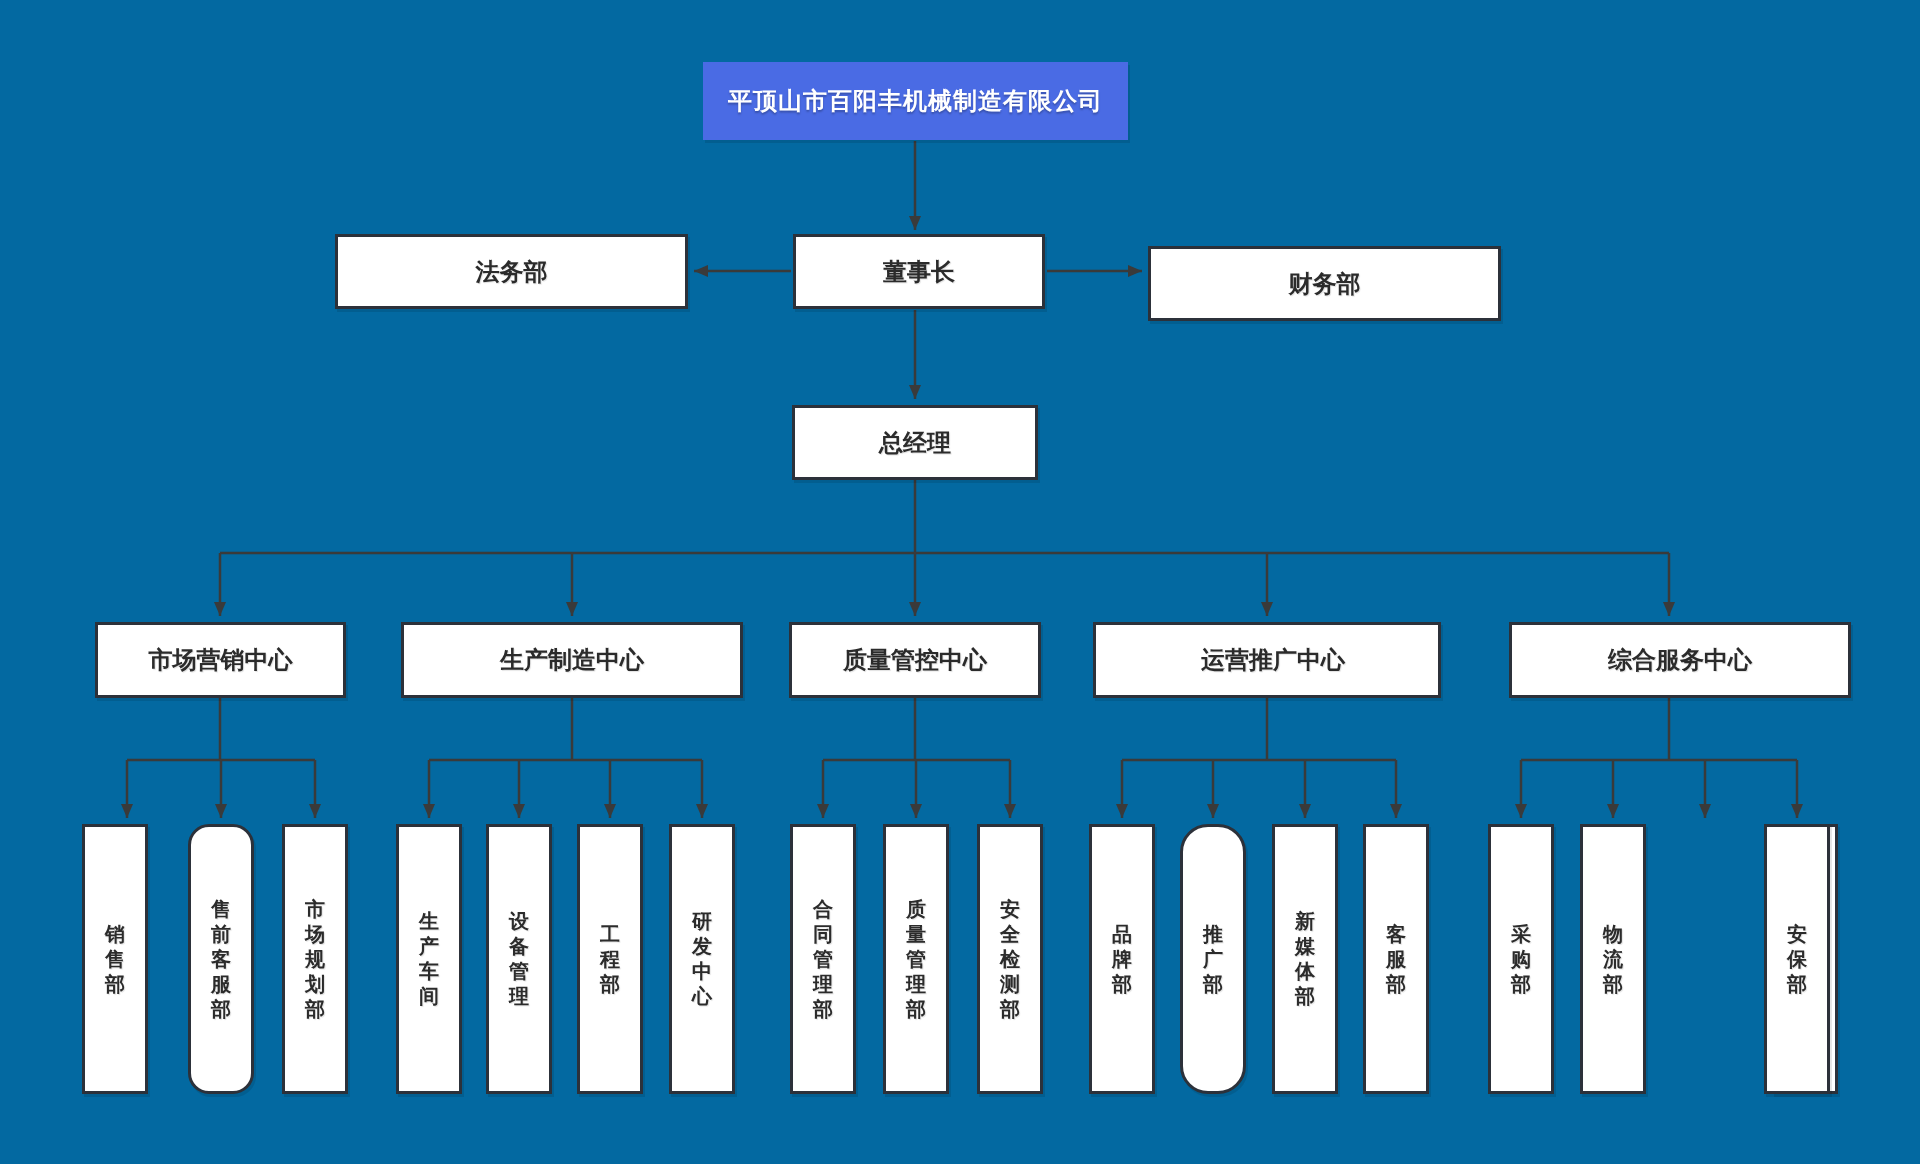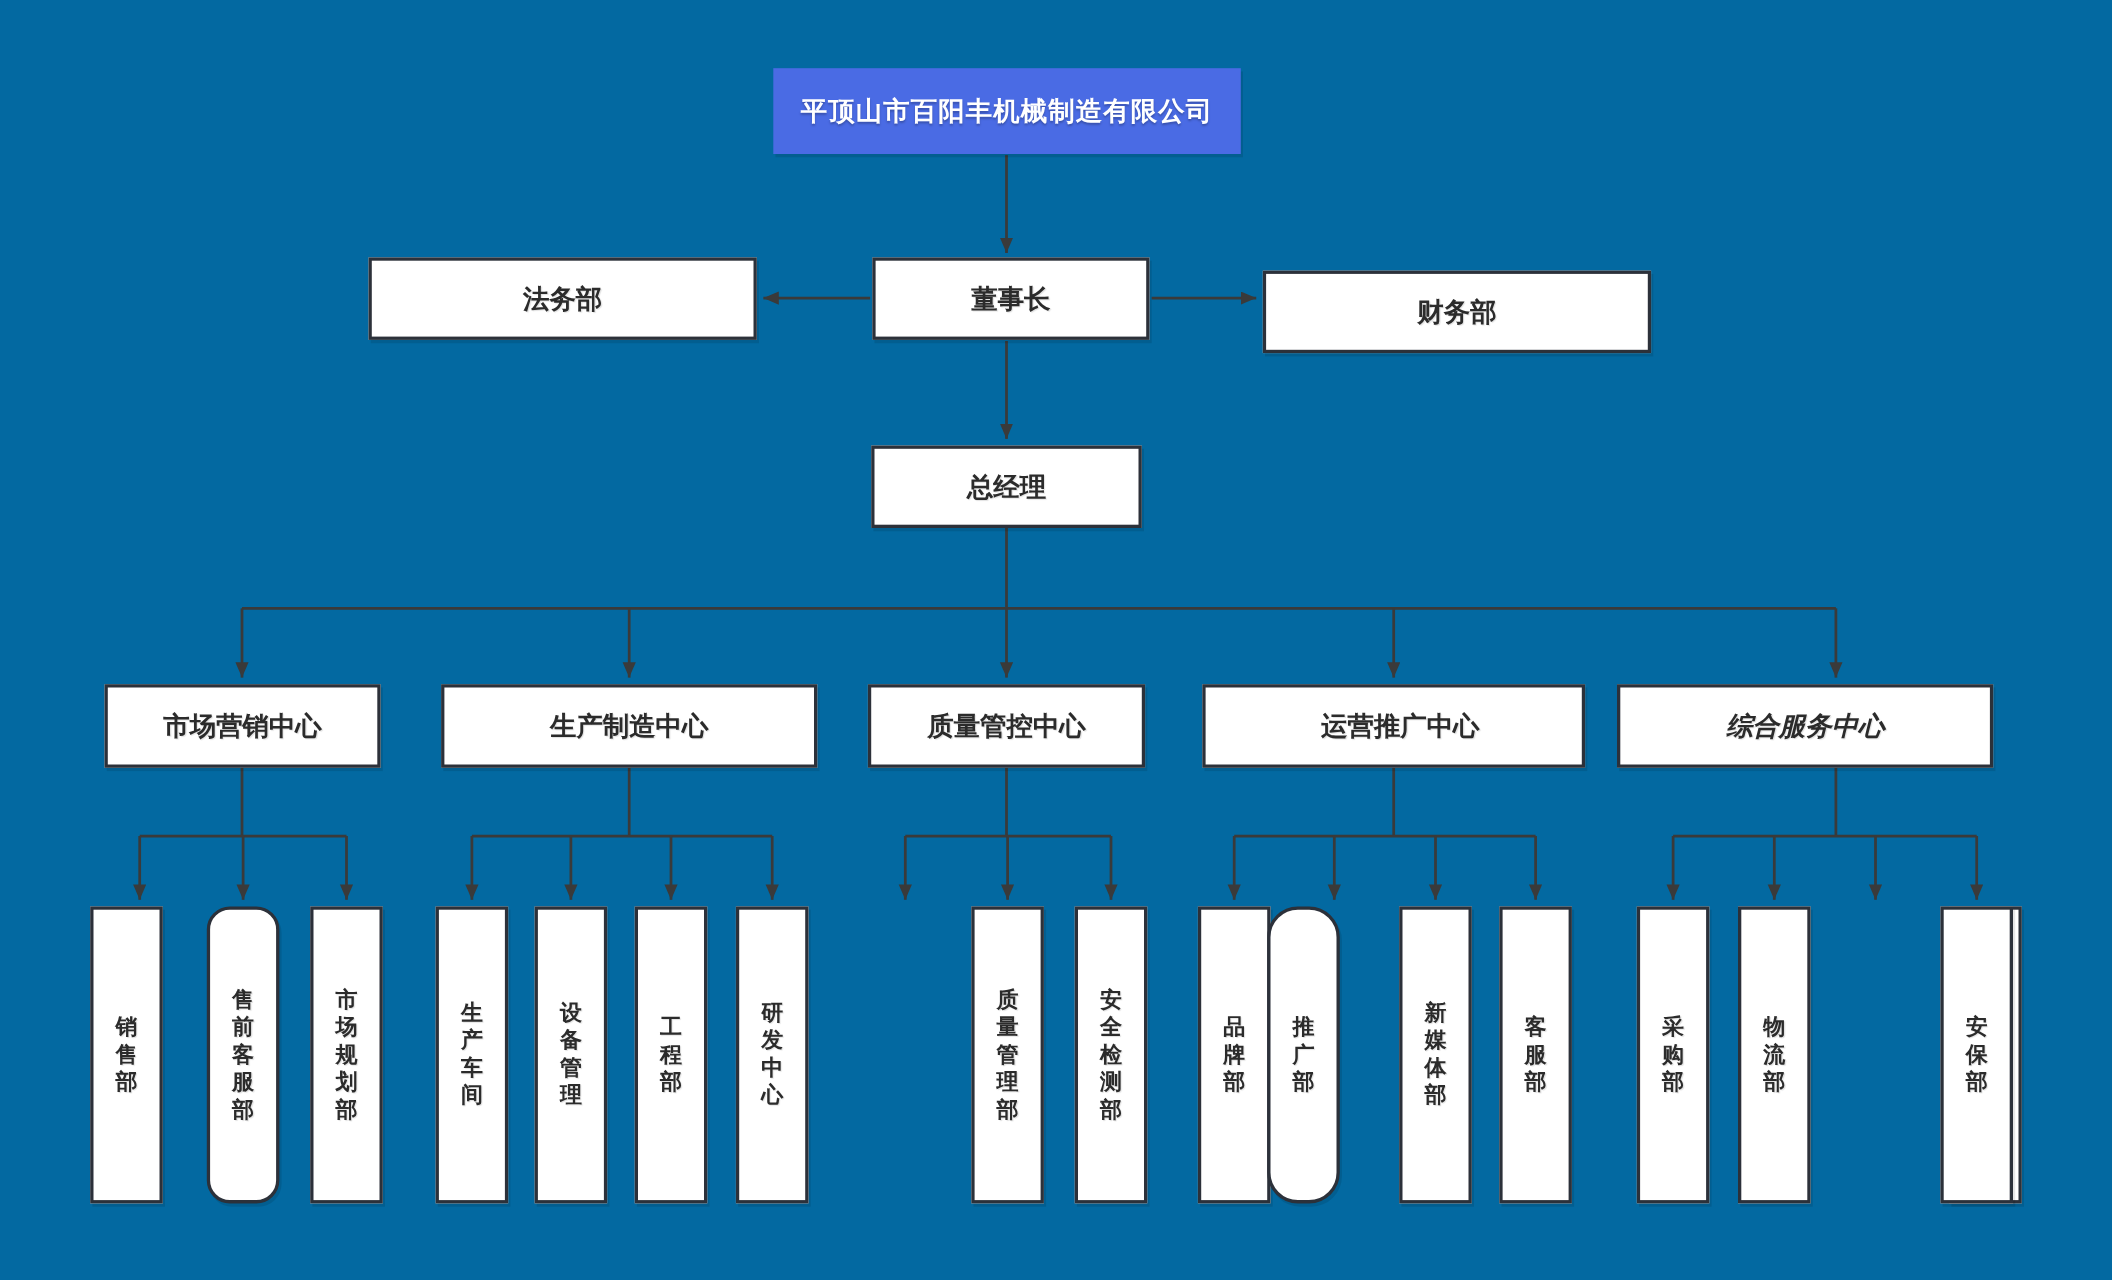--- a/index.html
+++ b/index.html
@@ -38,26 +38,26 @@
   
   .n-root{left:703px;top:62px;width:425px;height:78px;}
   .n-legal{left:335px;top:234px;width:353px;height:75px;}
   .n-chair{left:793px;top:234px;width:252px;height:75px;}
   .n-fin{left:1148px;top:246px;width:353px;height:75px;}
   .n-gm{left:792px;top:405px;width:246px;height:75px;}
   .n-c0{left:95px;top:622px;width:251px;height:76px;}
   .n-c1{left:401px;top:622px;width:342px;height:76px;}
   .n-c2{left:789px;top:622px;width:252px;height:76px;}
   .n-c3{left:1093px;top:622px;width:348px;height:76px;padding-left:12px;}
-  .n-c4{left:1470px;top:622px;width:342px;height:76px;font-style:italic;}
+  .n-c4{left:1509px;top:622px;width:342px;height:76px;}
   .leaf{top:824px;width:66px;height:270px;}
   .n-l00{left:82px;}  .n-l01{left:188px;border-radius:21px;} .n-l02{left:282px;}
   .n-l10{left:396px;} .n-l11{left:486px;} .n-l12{left:577px;} .n-l13{left:669px;}
   .n-l20{left:790px;} .n-l21{left:883px;} .n-l22{left:977px;}
-  .n-l30{left:1089px;}.n-l31{left:1152px;border-radius:28px;}.n-l32{left:1272px;}.n-l33{left:1363px;}
+  .n-l30{left:1089px;}.n-l31{left:1180px;border-radius:28px;}.n-l32{left:1272px;}.n-l33{left:1363px;}
   .n-l40{left:1488px;}.n-l41{left:1580px;}.n-l42{left:1772px;}.n-l43{left:1764px;}
 </style>
 </head>
 <body>
 
 <div class="canvas">
 
   <svg class="connectors" width="1920" height="1164" viewBox="0 0 1920 1164">
     <defs>
       <marker id="arrow" markerUnits="userSpaceOnUse" markerWidth="16" markerHeight="14" refX="14" refY="6" orient="auto">
@@ -164,20 +164,23 @@
   <div class="node leaf n-l11">
     <span class="vtext">设备管理</span>
   </div>
   <div class="node leaf n-l12">
     <span class="vtext">工程部</span>
   </div>
   <div class="node leaf n-l13">
     <span class="vtext">研发中心</span>
   </div>
 
+  <div class="node leaf n-l20">
+    <span class="vtext">合同管理部</span>
+  </div>
   <div class="node leaf n-l21">
     <span class="vtext">质量管理部</span>
   </div>
   <div class="node leaf n-l22">
     <span class="vtext">安全检测部</span>
   </div>
 
   <div class="node leaf n-l30">
     <span class="vtext">品牌部</span>
   </div>

